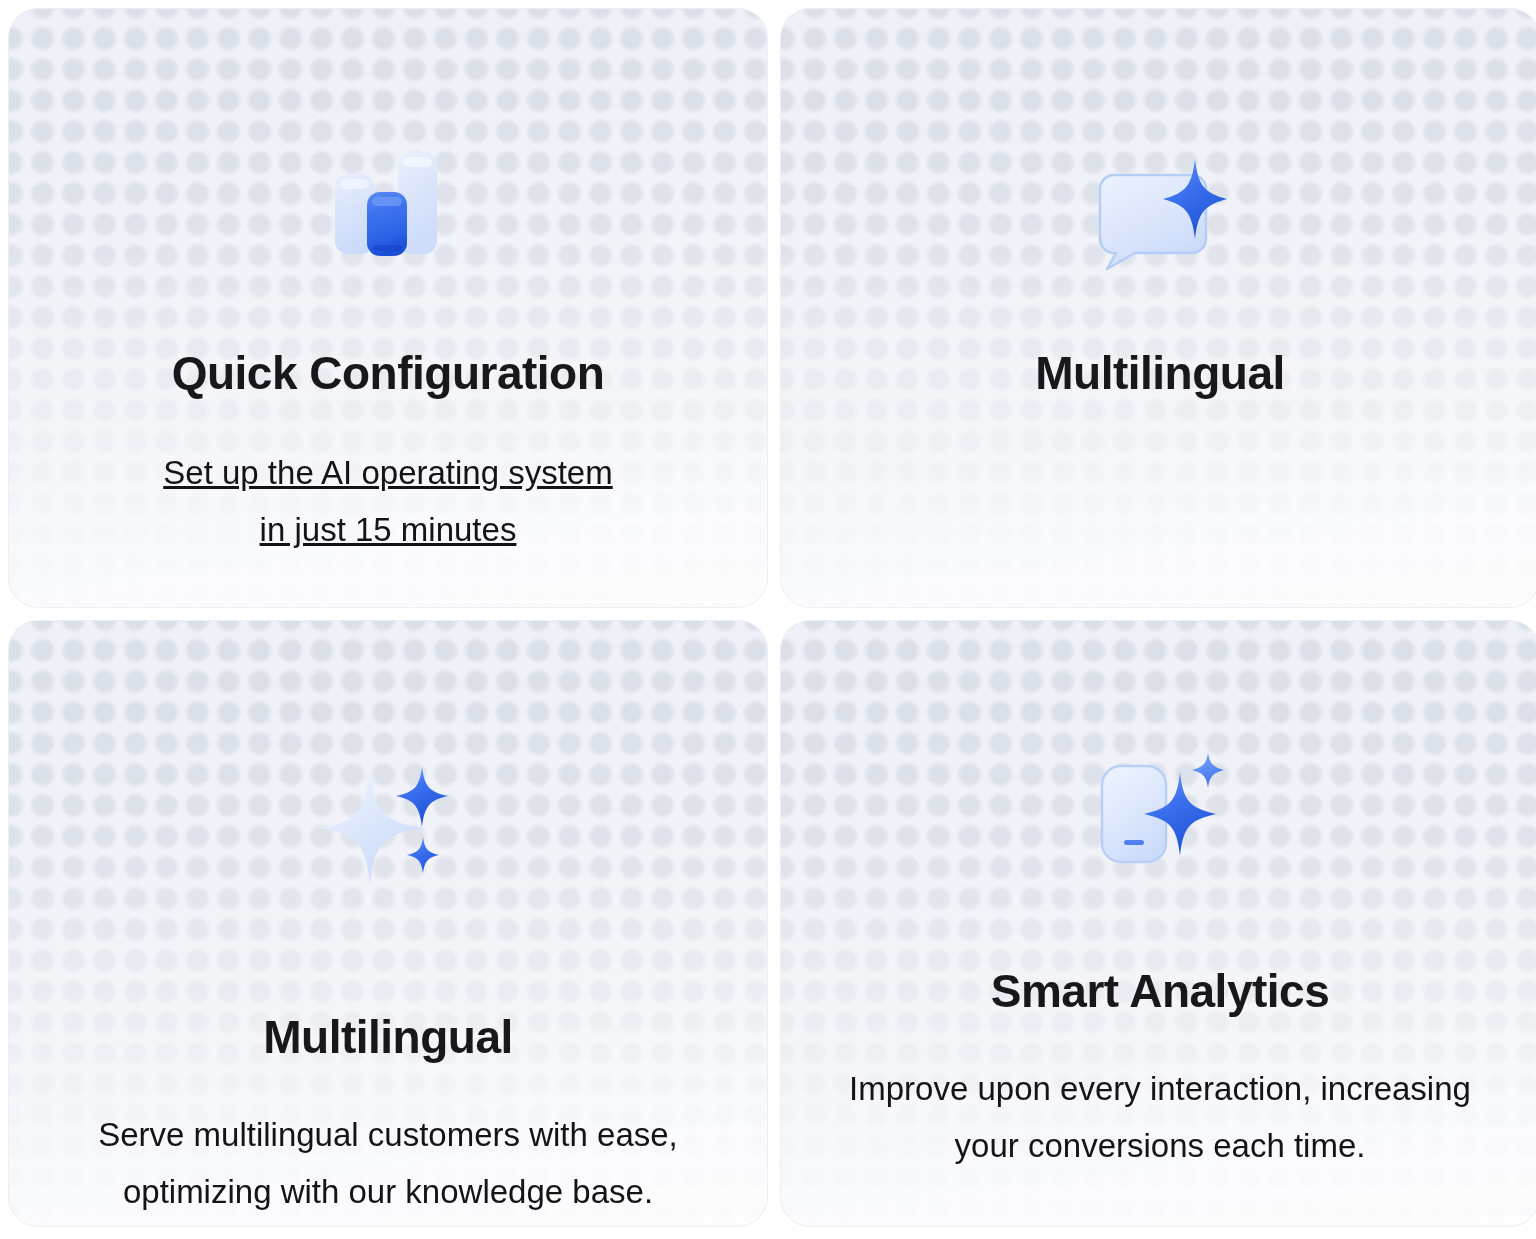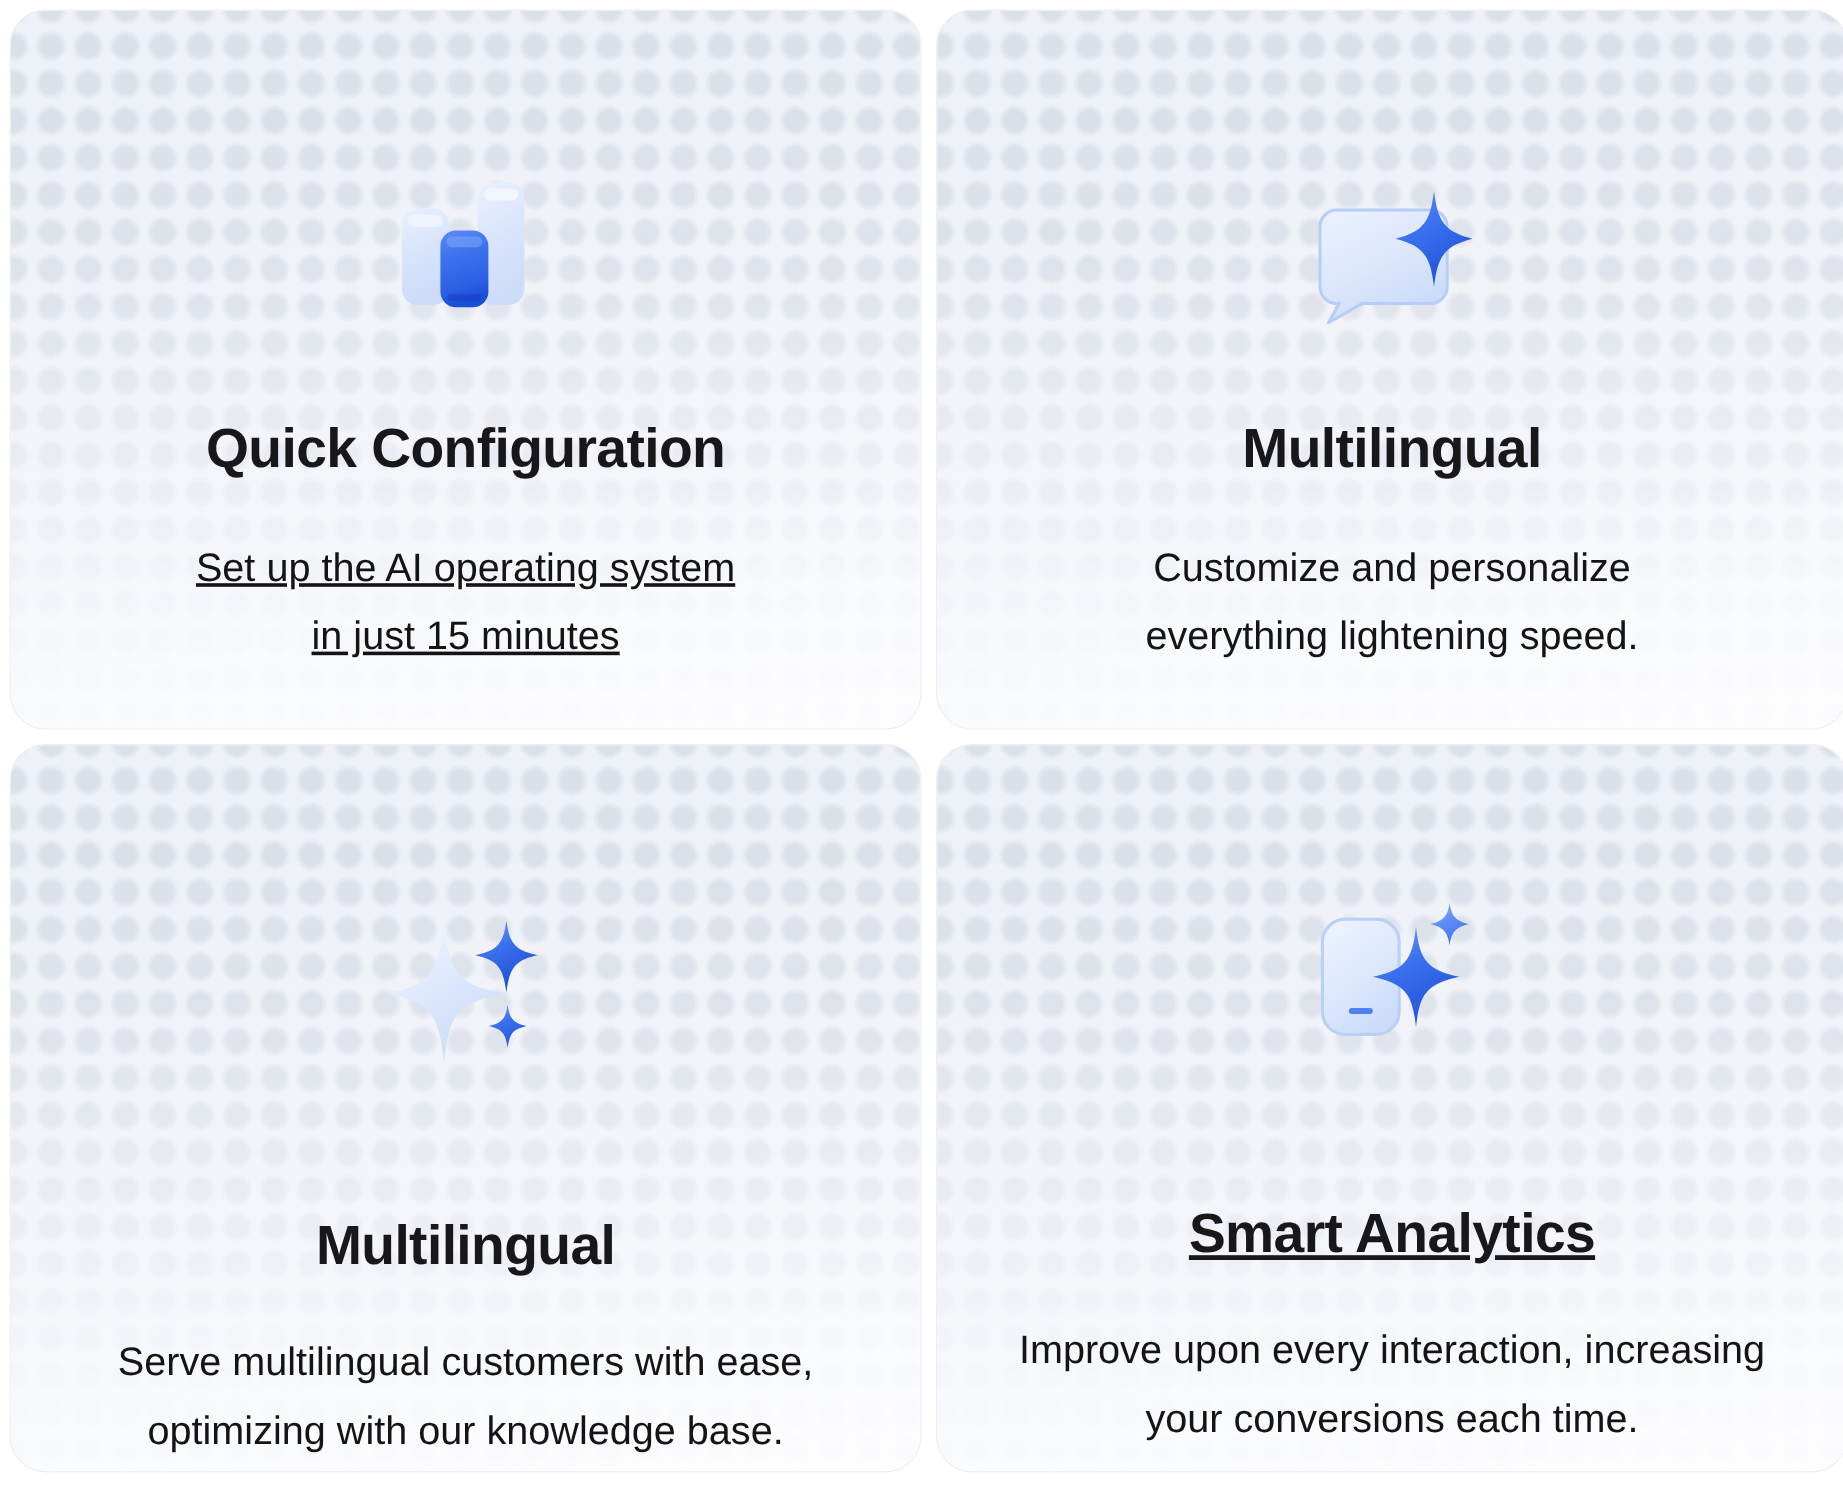--- a/index.html
+++ b/index.html
@@ -107,21 +107,21 @@
 
   .card-2 .icon-wrap { margin-top: 130px; }
   .card-2 .card-title { margin-top: 60px; }
   .card-2 .card-desc  { margin-top: 48px; }
 
   .card-3 .icon-wrap { margin-top: 128px; }
   .card-3 .card-title { margin-top: 114px; }
   .card-3 .card-desc  { margin-top: 46px; }
 
   .card-4 .icon-wrap { margin-top: 118px; }
-  .card-4 .card-title { margin-top: 114px; text-decoration: underline; }
+  .card-4 .card-title { margin-top: 78px; }
   .card-4 .card-desc  { margin-top: 46px; }
   .card-4 .card-desc  { max-width: 720px; }
 </style>
 </head>
 <body>
 
 <div id="feature-grid">
 
   <div class="feature-card card-1">
     <div class="dots"></div>
@@ -181,22 +181,20 @@
               <stop offset="100%" stop-color="#1d51d4"></stop>
             </linearGradient>
           </defs>
 
           <path d="M24 22 H102 a14 14 0 0 1 14 14 V86 a14 14 0 0 1 -14 14 H45 L17 116 L26 100 H24 a14 14 0 0 1 -14 -14 V36 a14 14 0 0 1 14 -14 Z" fill="url(#lg-bubble)" stroke="#b6cdf6" stroke-width="2.5" stroke-linejoin="round"></path>
 
           <path d="M105 6 C108 32 114 40 137 46 C114 52 108 60 105 86 C102 60 96 52 73 46 C96 40 102 32 105 6 Z" fill="url(#lg-spark-2)"></path>
         </svg>
       </div>
       <h2 class="card-title">Multilingual</h2>
-      <p class="card-desc">Customize and personalize
-everything lightening speed.</p>
     </div>
   </div>
 
   <div class="feature-card card-3">
     <div class="dots"></div>
     <div class="card-inner">
       <div class="icon-wrap">
         <svg width="140" height="130" viewBox="0 0 140 130" xmlns="http://www.w3.org/2000/svg">
           <defs>
             <linearGradient id="lg-spark-pale" x1="0.1" y1="0" x2="0.7" y2="1">

